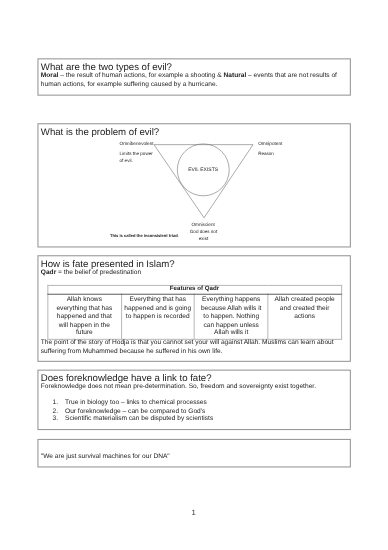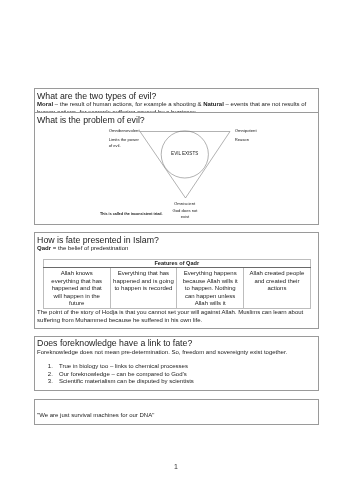--- a/index.html
+++ b/index.html
@@ -39,21 +39,21 @@
   ol.nums{margin:0;padding:0 0 0 11.5px;font-size:6.0px;line-height:7.45px;list-style-position:outside;}
   ol.nums li{padding-left:4.6px;}
   #pagenum{position:absolute;left:0;width:352px;text-align:center;
            font-size:7.0px;color:#333;}
 </style>
 </head>
 <body>
 
 <div class="page">
 
-  <div class="box" style="left:33.5px;top:88px;width:285px;height:34px;">
+  <div class="box" style="left:33.5px;top:53px;width:285px;height:34px;">
     <div class="heading" style="position:absolute;left:2.6px;top:1.6px;">What are the two types of evil?</div>
     <div class="body" style="position:absolute;left:2.6px;top:12.2px;right:2.6px;"><b>Moral</b><span> – the result of human actions, for example a shooting &amp; </span><b>Natural</b><span> – events that are not results of human actions, for example suffering caused by a hurricane.</span></div>
   </div>
 
   <div class="box" style="left:33.5px;top:112.2px;width:285px;height:112.8px;">
     <div class="heading" style="position:absolute;left:2.6px;top:1.6px;">What is the problem of evil?</div>
 
     <div class="diagram" style="left:0;top:0;width:285px;height:112px;">
       <svg width="285" height="112" viewBox="0 0 285 112" style="position:absolute;left:-0.5px;top:-0.5px;">
         <polygon points="106,18.5 196,18.5 151.5,85" fill="none" stroke="#6b6b6b" stroke-width="0.52"></polygon>

